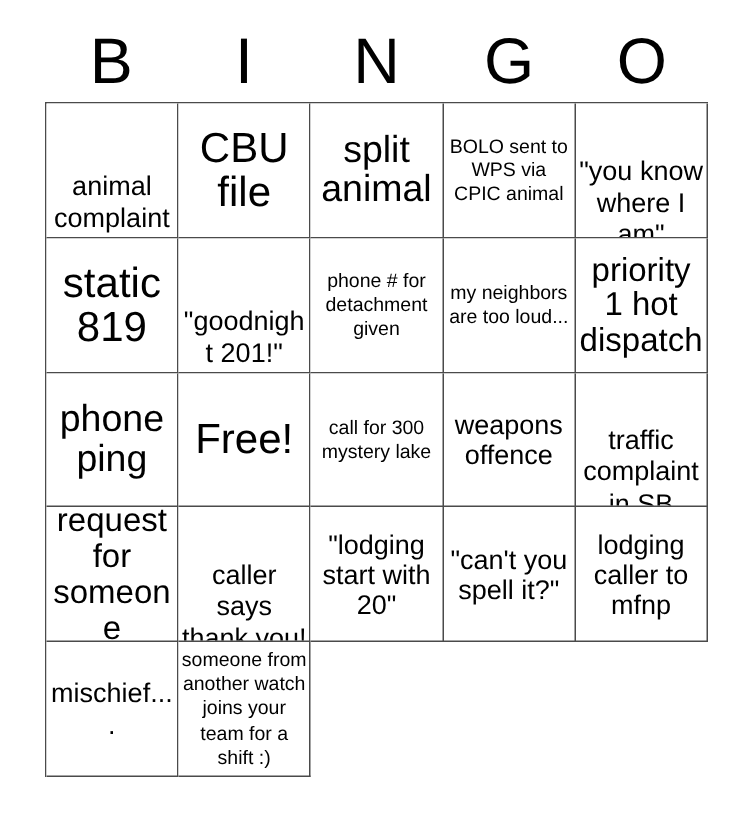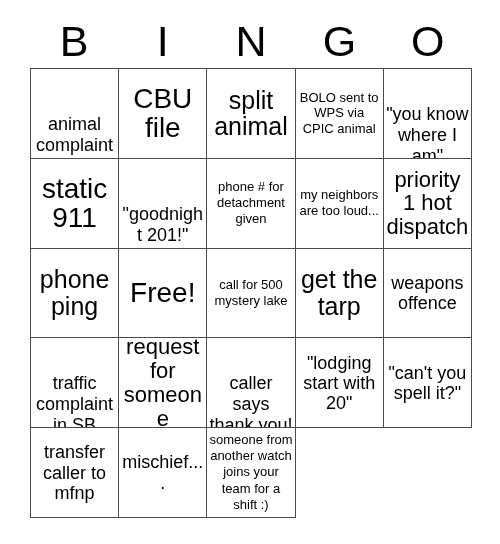--- a/index.html
+++ b/index.html
@@ -117,21 +117,21 @@
         <span class="cell-text">split animal</span>
       </div>
     <div class="cell fs-xs">
         <span class="cell-text">BOLO sent to WPS via CPIC animal</span>
       </div>
     <div class="cell fs-sm">
         <span class="cell-text">"you know where I am"</span>
       </div>
 
     <div class="cell fs-xxl">
-        <span class="cell-text">static 911</span>
+        <span class="cell-text">static 819</span>
       </div>
     <div class="cell fs-sm">
         <span class="cell-text">"goodnight 201!"</span>
       </div>
     <div class="cell fs-xs">
         <span class="cell-text">phone # for detachment given</span>
       </div>
     <div class="cell fs-xs">
         <span class="cell-text">my neighbors are too loud...</span>
       </div>
@@ -139,24 +139,21 @@
         <span class="cell-text">priority 1 hot dispatch</span>
       </div>
 
     <div class="cell fs-xl">
         <span class="cell-text">phone ping</span>
       </div>
     <div class="cell fs-xxl">
         <span class="cell-text">Free!</span>
       </div>
     <div class="cell fs-xs">
-        <span class="cell-text">call for 500 mystery lake</span>
-      </div>
-    <div class="cell fs-xl">
-        <span class="cell-text">get the tarp</span>
+        <span class="cell-text">call for 300 mystery lake</span>
       </div>
 
     <div class="cell fs-md">
         <span class="cell-text">weapons offence</span>
       </div>
     <div class="cell fs-sm">
         <span class="cell-text">traffic complaint in SB</span>
       </div>
     <div class="cell fs-lg">
         <span class="cell-text">request for someone</span>
@@ -165,21 +162,21 @@
         <span class="cell-text">caller says thank you!</span>
       </div>
 
     <div class="cell fs-md">
         <span class="cell-text">"lodging start with 20"</span>
       </div>
     <div class="cell fs-md">
         <span class="cell-text">"can't you spell it?"</span>
       </div>
     <div class="cell fs-md">
-        <span class="cell-text">transfer caller to mfnp</span>
+        <span class="cell-text">lodging caller to mfnp</span>
       </div>
     <div class="cell fs-md">
         <span class="cell-text">mischief....</span>
       </div>
     <div class="cell fs-xxs">
         <span class="cell-text">someone from another watch joins your team for a shift :)</span>
       </div>
 
   </div>
 </div>

